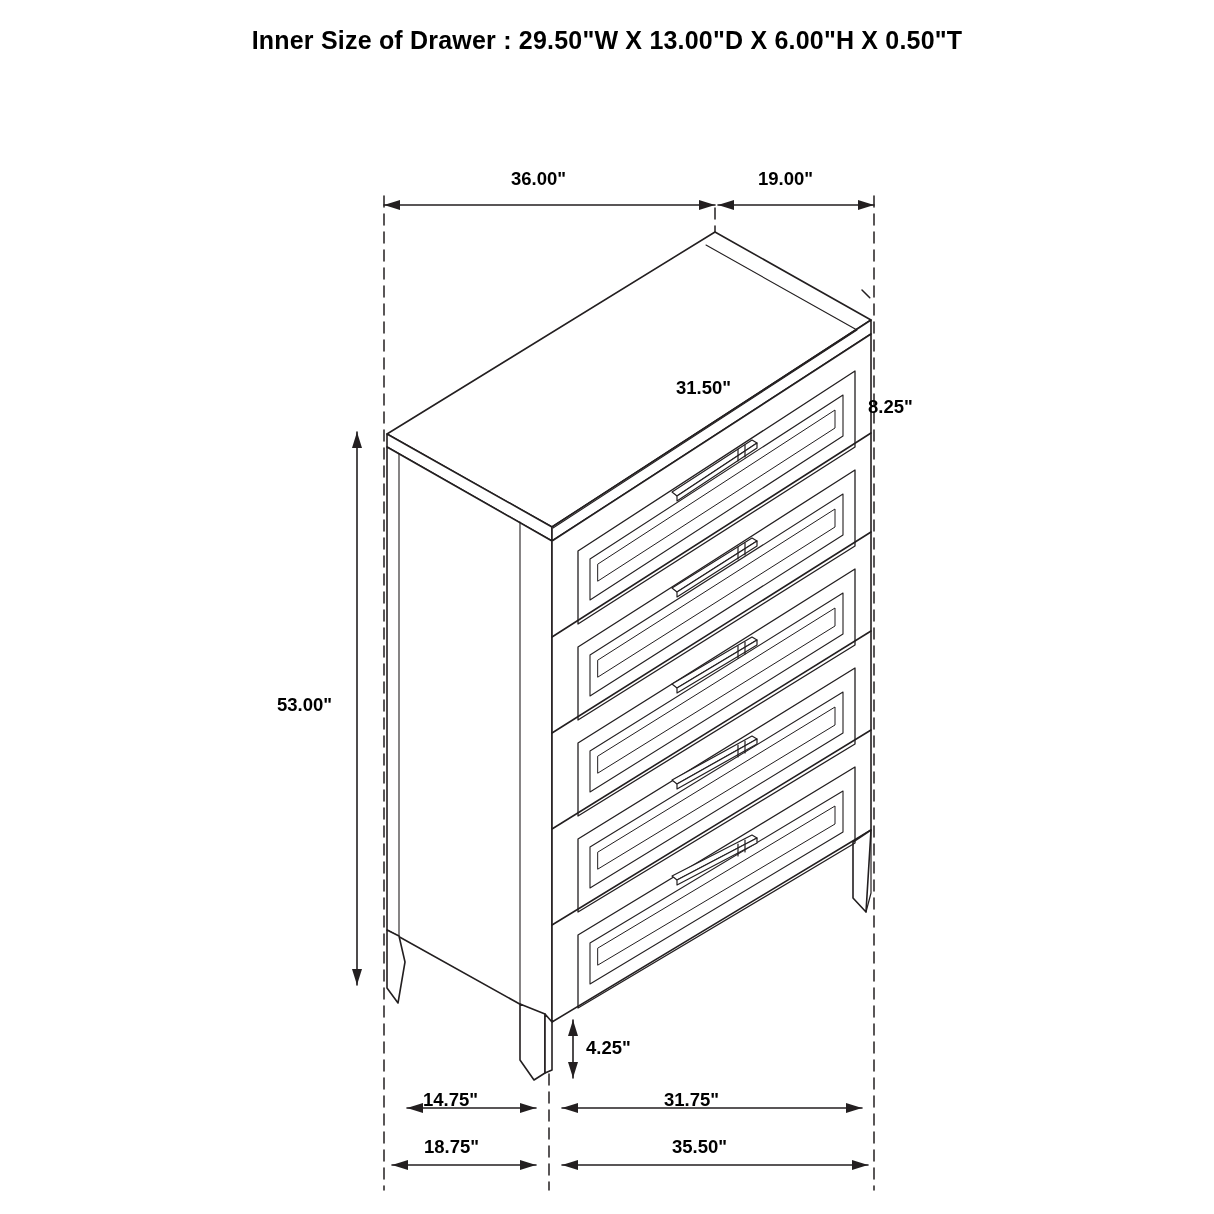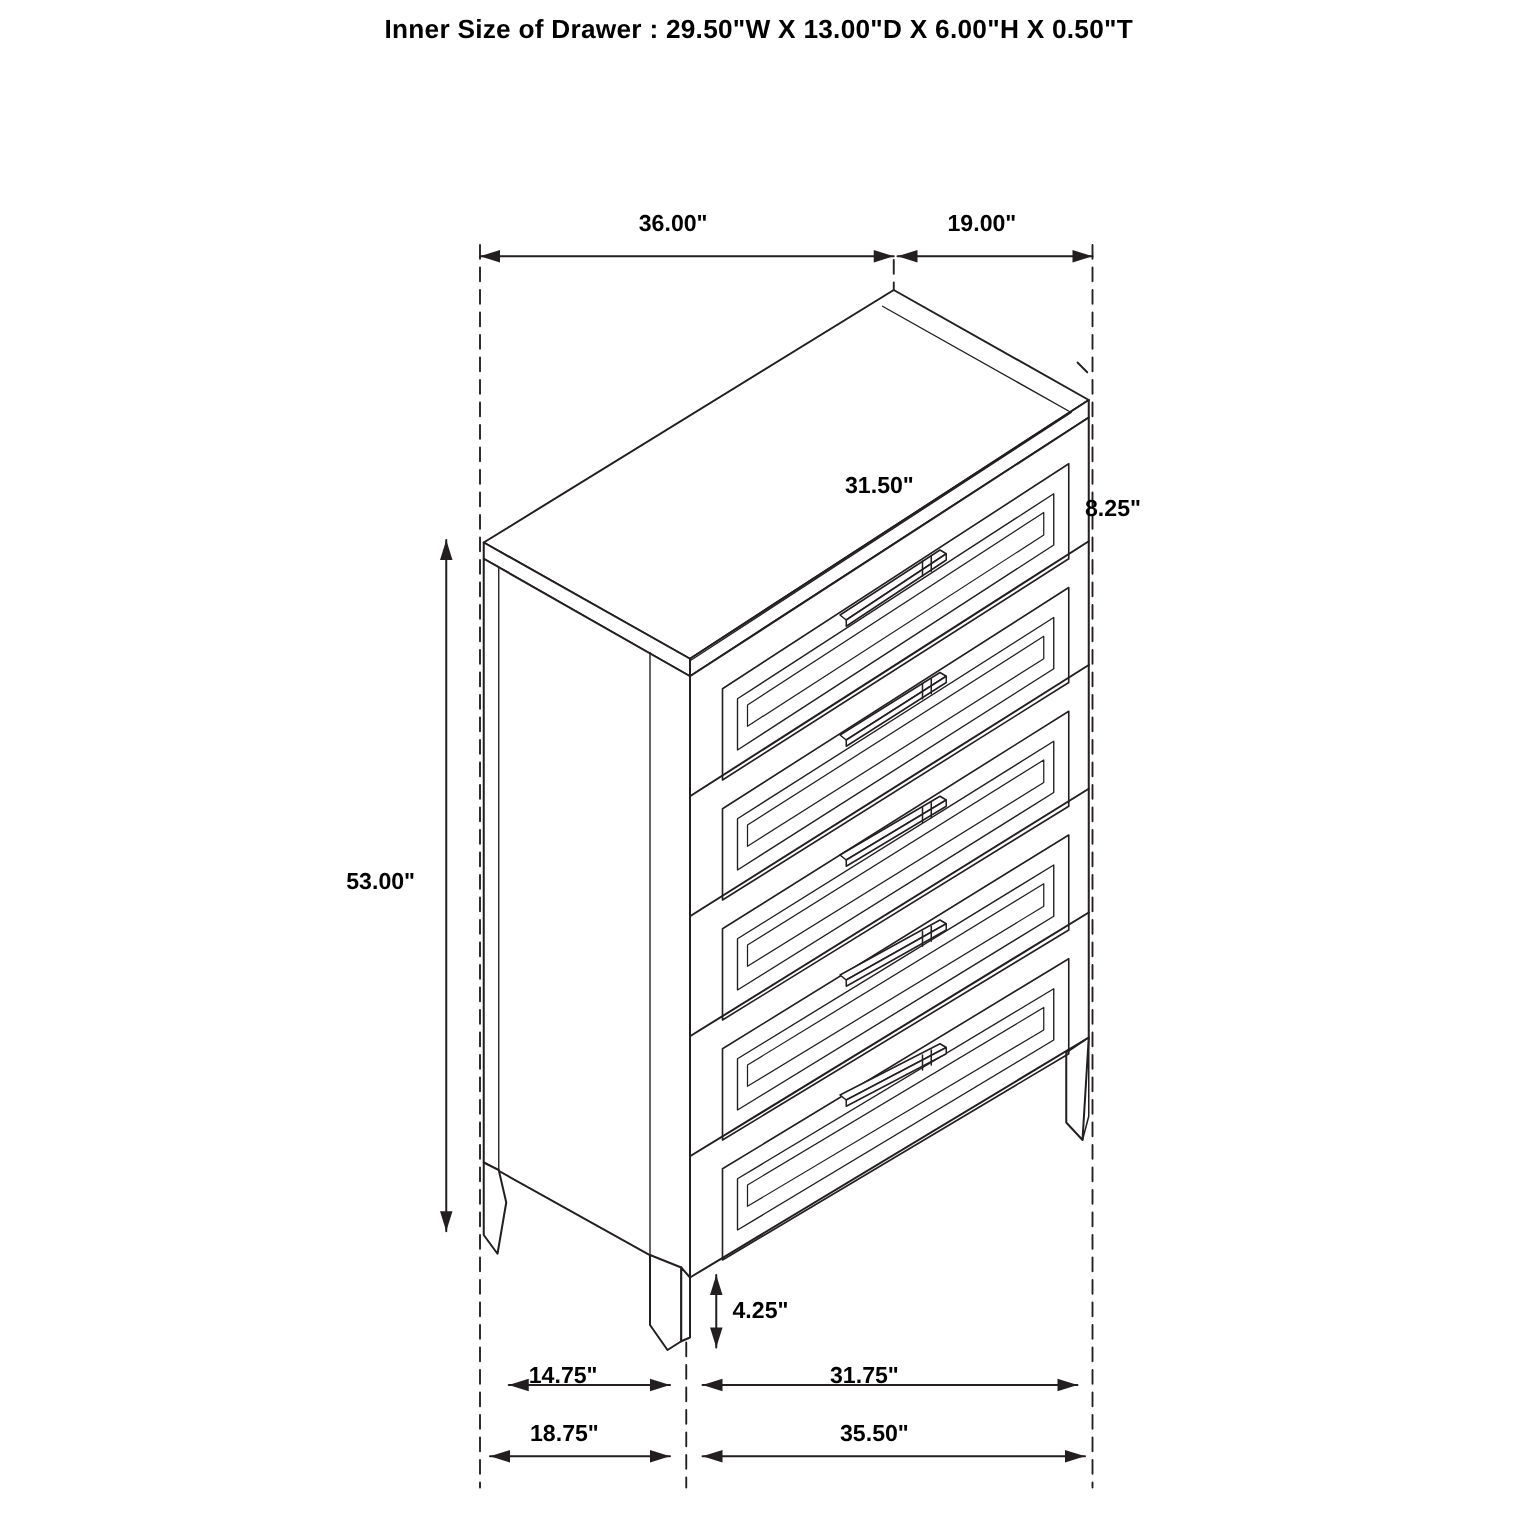--- a/index.html
+++ b/index.html
@@ -10,23 +10,23 @@
     font-family: "Liberation Sans", sans-serif;
   }
   #stage {
     position: relative;
     width: 1214px; height: 1214px;
     overflow: hidden;
     background: #ffffff;
   }
   #title {
     position: absolute;
-    top: 12px; left: 0; width: 1214px;
+    top: 26px; left: 0; width: 1214px;
     text-align: center;
-    font-size: 21px;
+    font-size: 25px;
     font-weight: bold;
     color: #000000;
     letter-spacing: 0.2px;
   }
   svg.drawing {
     position: absolute;
     top: 0; left: 0;
     width: 1214px; height: 1214px;
   }
   .dimlabel {

